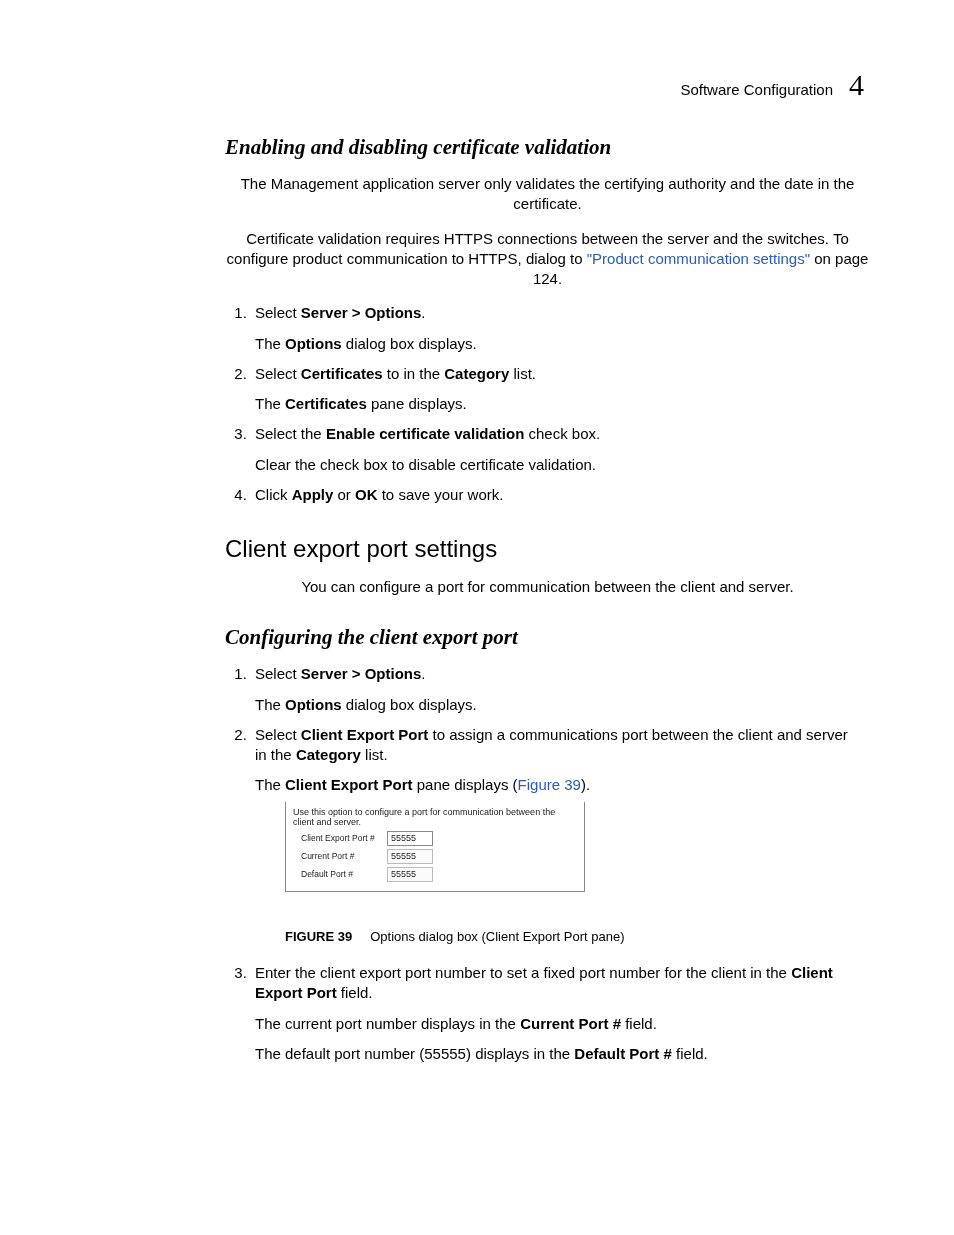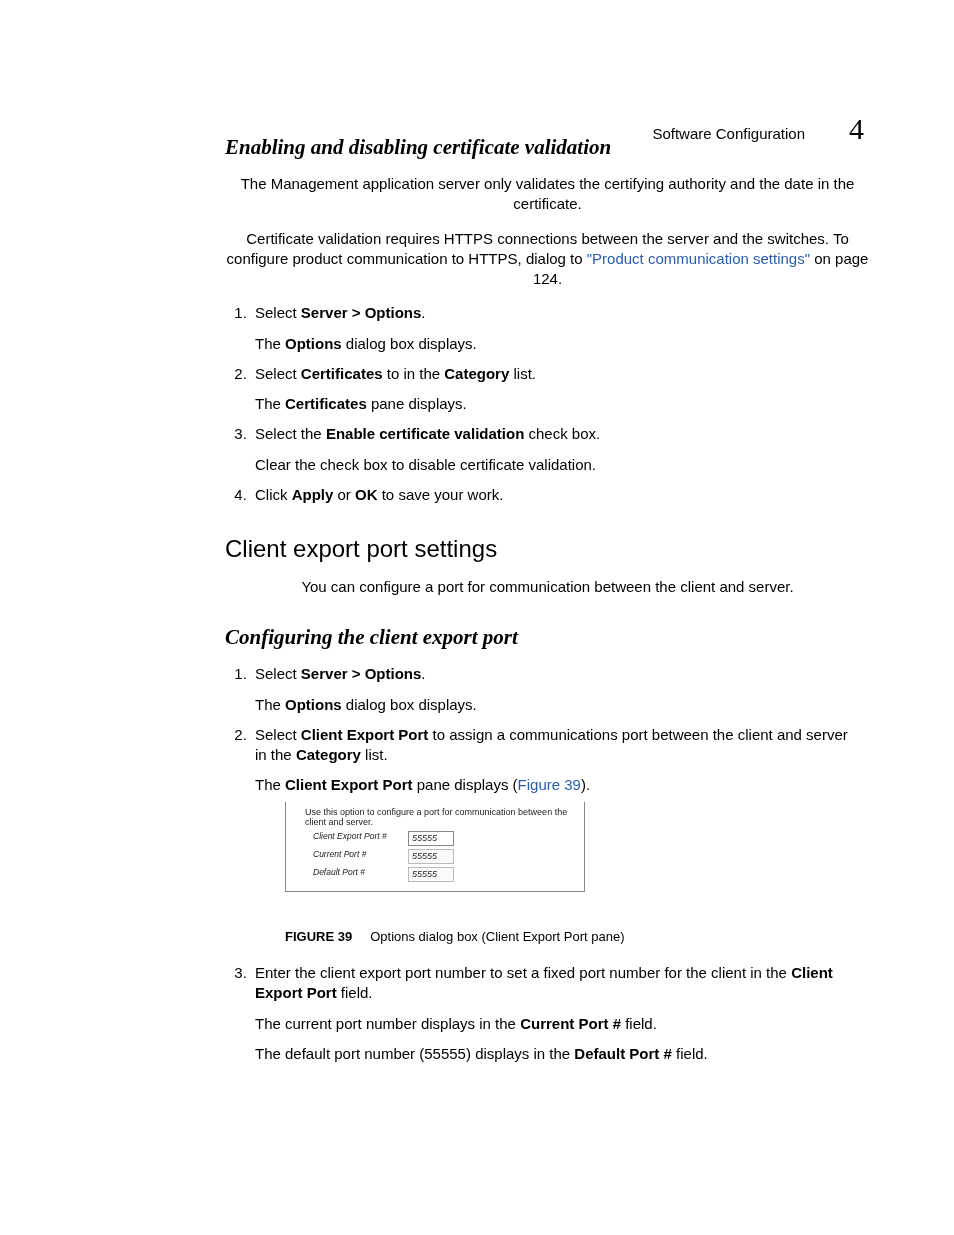--- a/index.html
+++ b/index.html
@@ -12,22 +12,21 @@
     font-family: Arial, Helvetica, sans-serif;
     color: #000;
     position: relative;
   }
   .header {
     position: absolute;
     top: 68px;
     right: 90px;
     display: flex;
     align-items: baseline;
-    gap: 44px;
-    margin-top: 44px;
+    gap: 16px;
   }
   .header-title { font-size: 15px; }
   .header-num {
     font-family: Georgia, 'Times New Roman', serif;
     font-size: 30px;
     font-weight: normal;
   }
   .content {
     position: absolute;
     left: 225px;
@@ -64,31 +63,31 @@
   b { font-weight: bold; }
 
   .figure-box {
     margin: 6px 0 0 30px;
     width: 300px;
     height: 90px;
     border-left: 1px solid #888;
     border-right: 1px solid #888;
     border-bottom: 1px solid #888;
     box-sizing: border-box;
-    padding: 5px 7px 7px 19px;
+    padding: 5px 7px 7px 7px;
     font-size: 9px;
     color: #222;
     background: #fff;
   }
   .figure-box .fb-desc { line-height: 1.15; margin-bottom: 4px; }
   .fb-row {
     display: flex;
+    align-items: center;
     margin: 3px 0 0 8px;
-    gap: 13px;
-    font-style: italic;
+    gap: 4px;
   }
   .fb-row .fb-label { width: 82px; text-align: left; font-size: 8.5px; }
   .fb-row .fb-field {
     border: 1px solid #888;
     background: #fff;
     font-size: 9px;
     padding: 0 3px;
     width: 38px;
     height: 13px;
     line-height: 13px;

